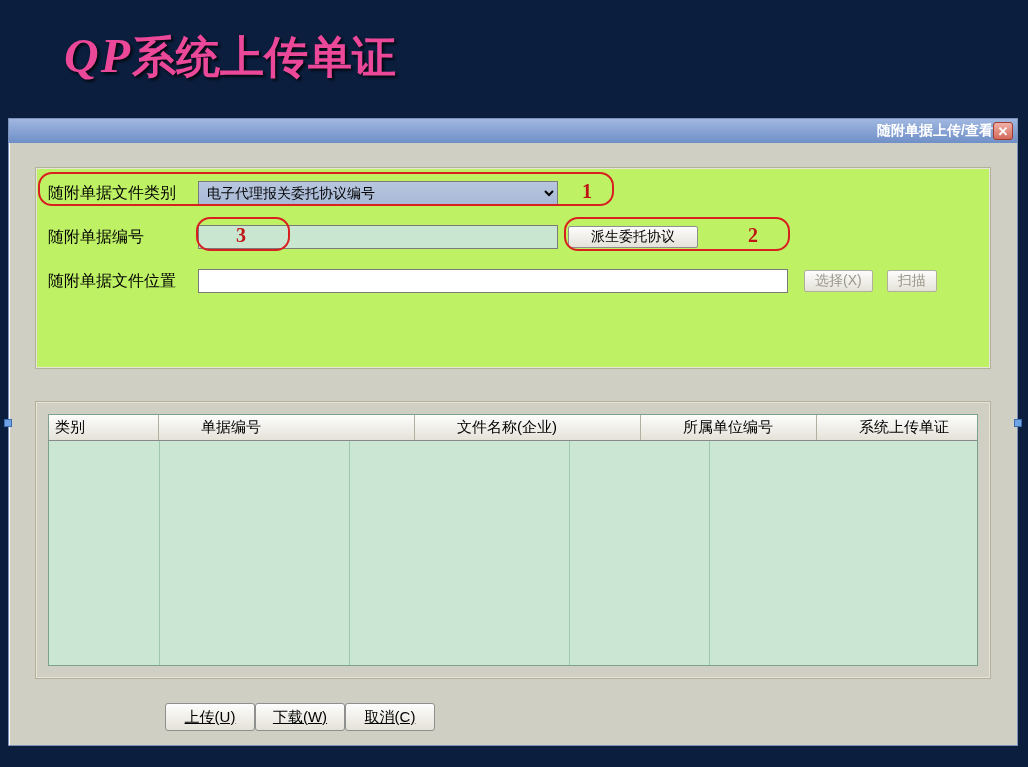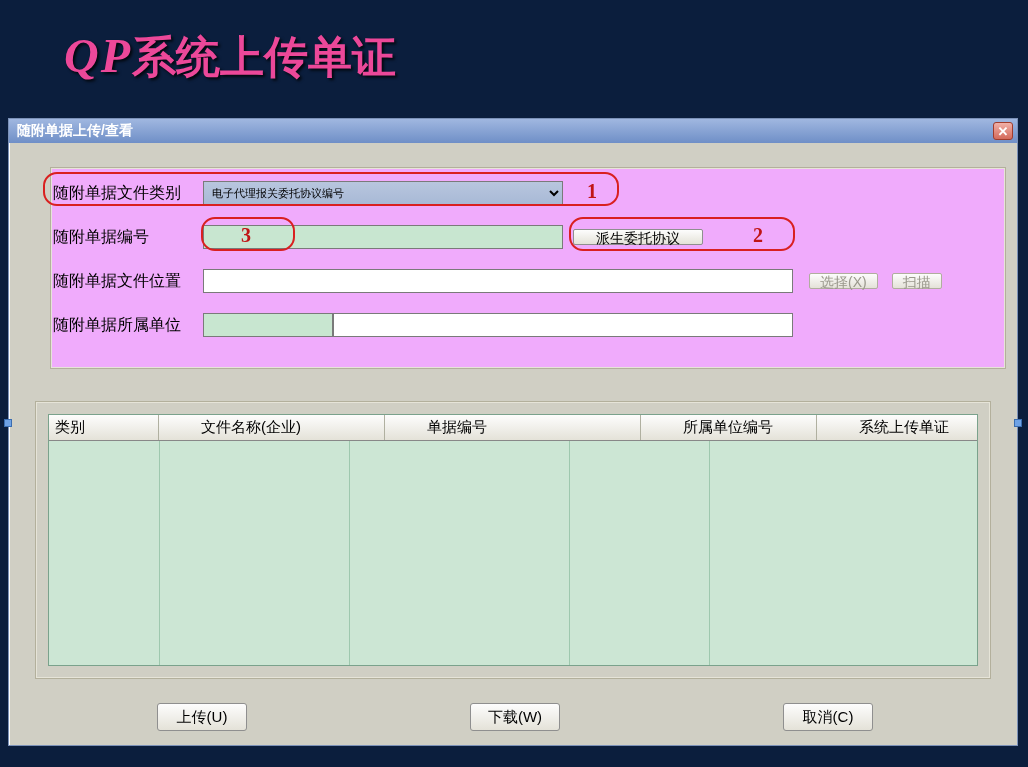--- a/index.html
+++ b/index.html
@@ -35,81 +35,80 @@
       height: 628px;
       background: #d0cfc4;
       border: 1px solid #7b91b8;
       box-shadow: inset 1px 1px 0 #fff;
     }
     .titlebar {
       height: 24px;
       background: linear-gradient(#a0b7e0, #6f8fc7);
       display: flex;
       align-items: center;
-      padding: 0 4px 0 8px;
+      padding: 0 4px 0 23px;
       color: #fff;
       font-size: 14px;
       font-weight: bold;
-      justify-content: space-between;
+      justify-content: flex-end;
     }
     .close-btn {
       width: 20px; height: 18px;
       background: linear-gradient(#f0b0a8,#d46a5a);
       border: 1px solid #a03c2c;
       border-radius: 3px;
       color: #fff;
       display: flex; align-items: center; justify-content: center;
       font-weight: bold;
       font-size: 13px;
       cursor: pointer;
     }
     .panel {
       position: absolute;
       left: 26px;
       top: 48px;
       width: 956px;
       height: 202px;
       border: 1px solid #b3b09c;
-      background: #f0abfc;
+      background: #bef264;
       box-shadow: inset 1px 1px 0 #e6e4d8, inset -1px -1px 0 #e6e4d8;
-      padding: 10px 2px;
-      margin-left: 15px;
+      padding: 10px 12px;
     }
     .row {
       display: flex;
       align-items: center;
       height: 30px;
       margin-bottom: 14px;
       position: relative;
     }
     .row-label {
       width: 150px;
       color: #000;
       font-size: 16px;
       padding-right: 4px;
     }
     .dropdown {
       width: 360px;
       height: 24px;
       border: 1px solid #7a7a7a;
       background: linear-gradient(#b8c6de,#a8b9d6);
-      font-size: 11px;
+      font-size: 14px;
       padding: 2px 4px;
       color: #000;
     }
     .text-input {
       height: 24px;
       border: 1px solid #7a7a7a;
       background: #c8e6d0;
       padding: 2px 4px;
       font-size: 15px;
     }
     .text-input.white { background: #ffffff; }
     .btn-small {
-      height: 16px;
+      height: 22px;
       border: 1px solid #8f8f8f;
       background: linear-gradient(#fdfdfd,#e4e2d8);
       font-size: 14px;
       padding: 0 10px;
       cursor: pointer;
       border-radius: 2px;
       color: #000;
     }
     .btn-small.disabled {
       color: #9a988c;
@@ -167,26 +166,27 @@
       background: #cce6d4;
     }
     .grid-body .vline {
       position: absolute;
       top: 0; bottom: 0;
       width: 1px;
       background: #9ec8ae;
     }
     .footer-btns {
       position: absolute;
-      left: 28px;
+      left: 36px;
       bottom: 14px;
       width: 956px;
       display: flex;
-      justify-content: space-between;
+      justify-content: flex-start;
       padding: 0 120px;
+      text-decoration: underline;
     }
     .btn-footer {
       min-width: 90px;
       height: 28px;
       border: 1px solid #8f8f8f;
       background: linear-gradient(#fdfdfd,#e4e2d8);
       font-size: 15px;
       border-radius: 3px;
       cursor: pointer;
       color: #000;
@@ -241,34 +241,29 @@
 
     <div class="row">
       <div class="row-label">随附单据文件位置</div>
       <input class="text-input white" style="width: 590px;" value="">
       <div style="width:16px"></div>
       <button class="btn-small disabled">选择(X)</button>
       <div style="width:14px"></div>
       <button class="btn-small disabled">扫描</button>
     </div>
 
-    <div class="row">
-      <div class="row-label">随附单据所属单位</div>
-      <input class="text-input" style="width: 130px;" value="">
-      <input class="text-input white" style="width: 460px; margin-left: 0px;" value="">
-    </div>
 
   </div>
 
   <div class="grid-panel">
     <div class="grid">
       <div class="grid-header">
         <div class="col" style="width:110px">类别</div>
+        <div class="col" style="width:220px">单据编号</div>
         <div class="col" style="width:190px">文件名称(企业)</div>
-        <div class="col" style="width:220px">单据编号</div>
         <div class="col" style="width:140px">所属单位编号</div>
         <div class="col" style="flex:1; border-right:none">系统上传单证</div>
       </div>
       <div class="grid-body">
         <div class="vline" style="left:110px"></div>
         <div class="vline" style="left:300px"></div>
         <div class="vline" style="left:520px"></div>
         <div class="vline" style="left:660px"></div>
       </div>
     </div>

